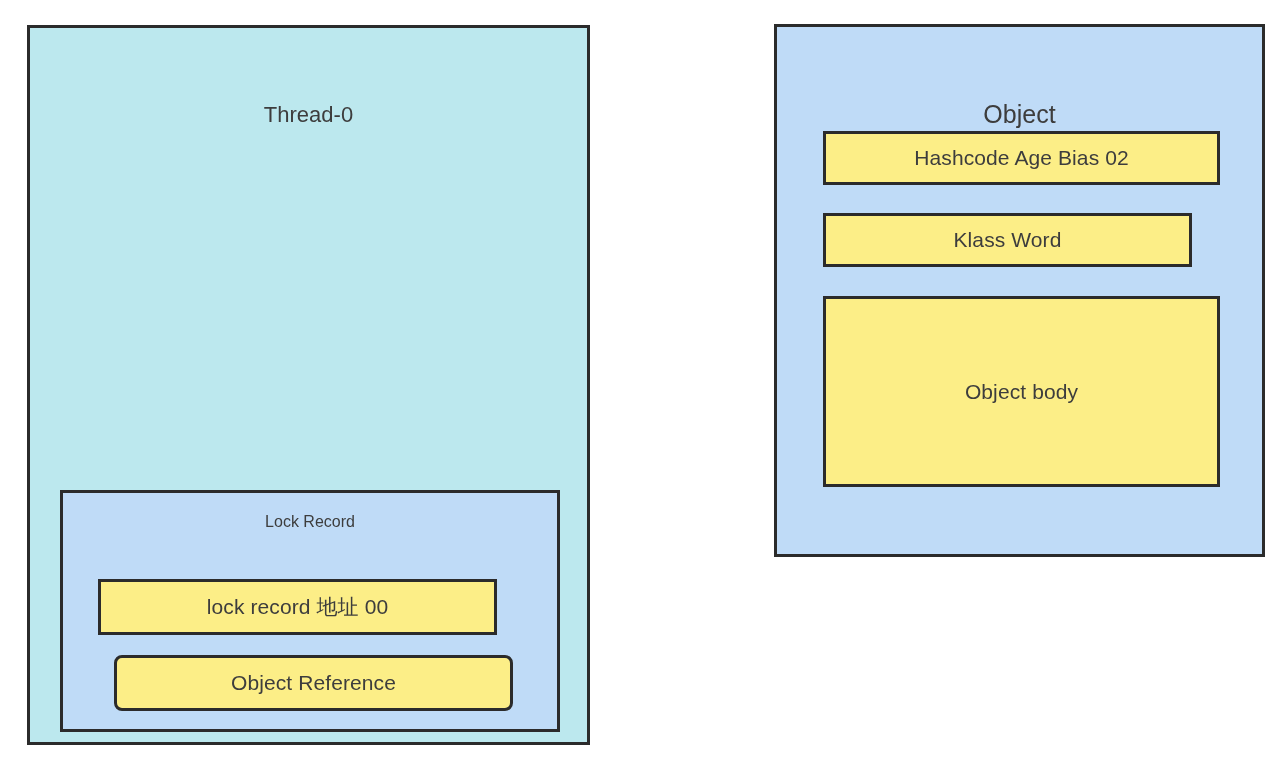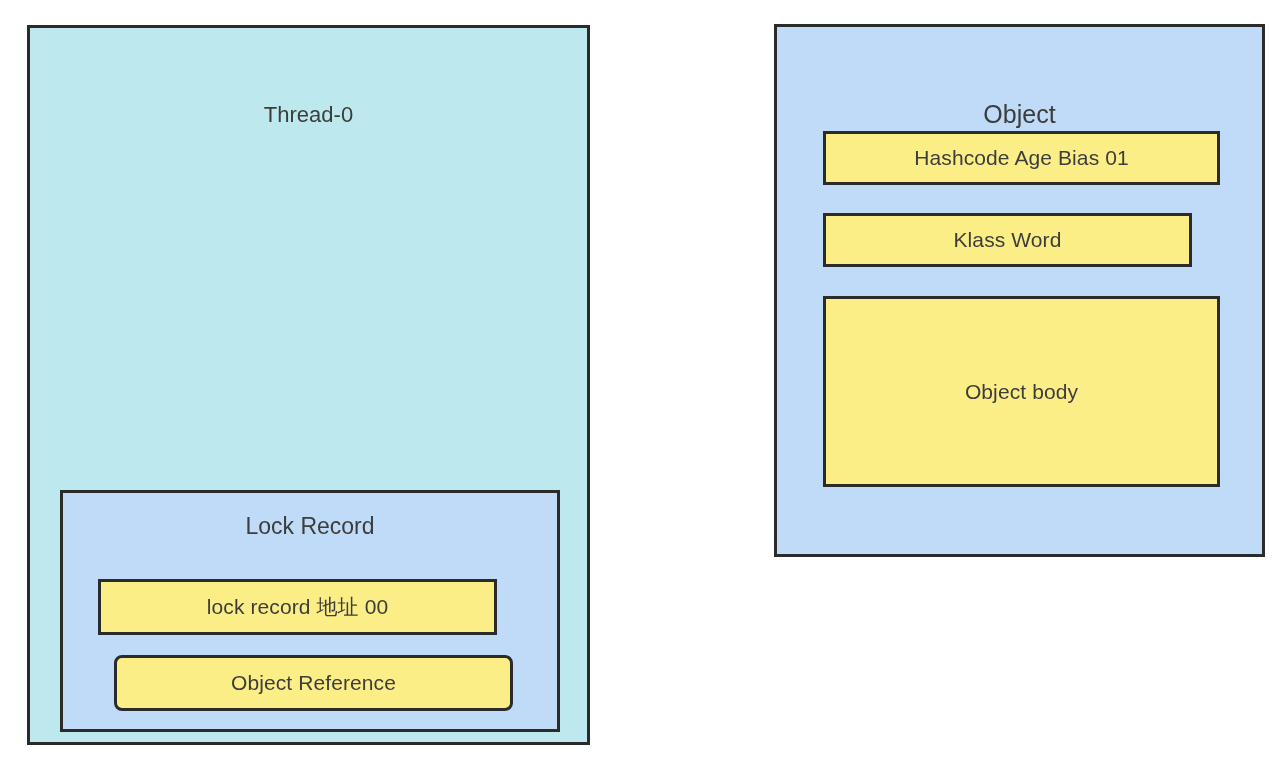--- a/index.html
+++ b/index.html
@@ -54,21 +54,21 @@
     font-size: 22px;
   }
 
   #lock-record-box {
     left: 30px;  top: 462px;
     width: 500px; height: 242px;
     background: #bfdbf7;
   }
   #lock-record-title {
     top: 20px;
-    font-size: 23px;
+    font-size: 16px;
   }
   #lock-record-addr {
     left: 35px; top: 86px;
     width: 399px; height: 56px;
     background: #fcee87;
   }
   #object-reference {
     left: 51px; top: 162px;
     width: 399px; height: 56px;
     background: #fcee87;
@@ -123,21 +123,21 @@
       </div>
 
     </div>
   </div>
 
   <div class="box" id="object-panel">
 
     <div class="panel-title" id="object-title">Object</div>
 
     <div class="box cellbox" id="hashcode-row">
-      <span>Hashcode Age Bias 01</span>
+      <span>Hashcode Age Bias 02</span>
     </div>
 
     <div class="box cellbox" id="klass-word-row">
       <span>Klass Word</span>
     </div>
 
     <div class="box cellbox" id="object-body-row">
       <span>Object body</span>
     </div>
 

